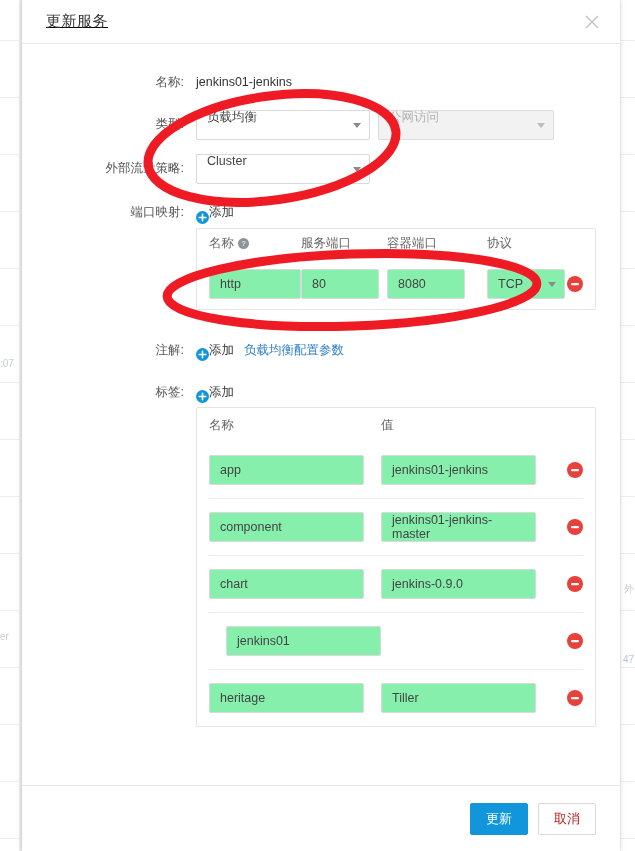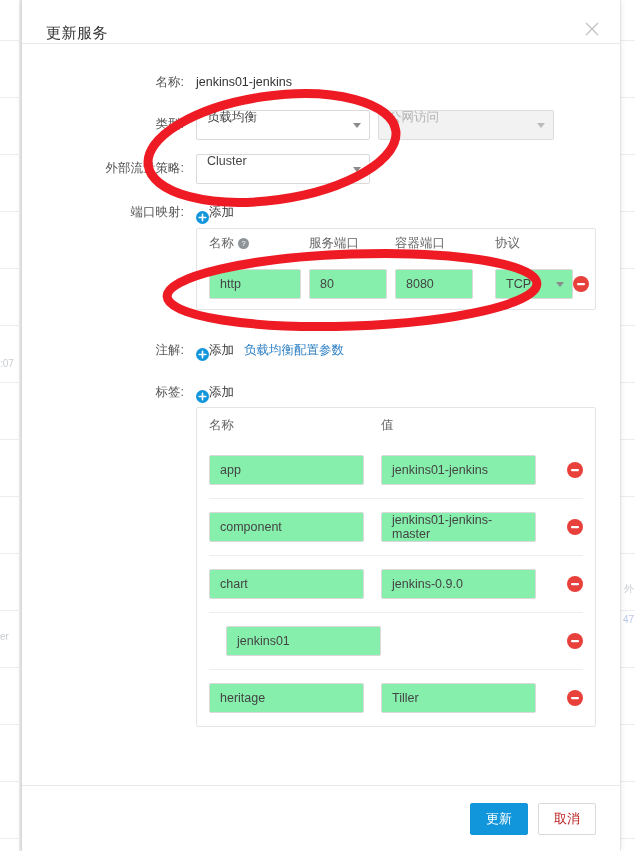--- a/index.html
+++ b/index.html
@@ -37,21 +37,21 @@
   
   #modal {
     position: absolute; left: 22px; top: 0; width: 598px; height: 851px;
     background: #ffffff;
     box-shadow: 0 0 6px rgba(0,0,0,.12);
     display: flex; flex-direction: column;
   }
   #modal-header {
     height: 44px; flex: 0 0 44px;
     border-bottom: 1px solid #e8e8e8;
-    display: flex; align-items: flex-end; padding: 0 14px 0 24px;
+    display: flex; align-items: center; padding: 0 14px 0 24px; text-decoration: underline;
   }
   #modal-title { font-size: 15px; color: #333; letter-spacing: .5px; }
   #close-btn {
     margin-left: auto; width: 28px; height: 28px; cursor: pointer;
     display: flex; align-items: center; justify-content: center;
   }
   #close-btn svg { display: block; }
 
   #modal-body {
     flex: 1 1 auto; overflow: hidden; padding: 24px 24px 0 24px;
@@ -113,21 +113,21 @@
   .txt {
     height: 30px; border: 1px solid #d9d9d9; background: #86efac;
     border-radius: 2px; font-size: 12.5px; color: #444;
     display: flex; align-items: center; padding: 0 10px;
   }
   .minus-btn { margin-left: auto; width: 16px; height: 16px; cursor: pointer; flex:0 0 16px;}
   .minus-btn svg { display: block; }
 
   
   #ports-table .col-name { width: 92px; flex: 0 0 92px; }
-  #ports-table .col-sport { width: 78px; flex: 0 0 78px; margin-left: 8px; }
+  #ports-table .col-sport { width: 78px; flex: 0 0 78px; }
   #ports-table .col-cport { width: 78px; flex: 0 0 78px; margin-left: 8px; }
   #ports-table .col-proto { width: 78px; flex: 0 0 78px; margin-left: 22px; position: relative; }
   #ports-table .kv-head .col-name,
   #ports-table .kv-head .col-sport,
   #ports-table .kv-head .col-cport,
   #ports-table .kv-head .col-proto { display: flex; align-items: center; }
   .help-icon { width: 11px; height: 11px; margin-left: 4px; display:block; }
 
   
   #labels-table .col-k { width: 155px; flex: 0 0 155px; }
@@ -197,21 +197,21 @@
       <div class="bg-rule" style="top: 724px; left: auto; right: 0px; width: 15px;"></div>
       <div class="bg-rule" style="top: 781px; left: auto; right: 0px; width: 15px;"></div>
       <div class="bg-rule" style="top: 838px; left: auto; right: 0px; width: 15px;"></div>
     </div>
   <div id="bg-left-frags">
       <div class="bg-frag" style="left: 0px; top: 358px; text-align: center;">:07</div>
       <div class="bg-frag" style="left: 0px; top: 631px;">er</div>
     </div>
   <div id="bg-right-frags">
       <div class="bg-frag" style="right: 1px; top: 582px;">外</div>
-      <div class="bg-frag blue" style="right: 1px; top: 614px;">47</div>
+      <div class="bg-frag blue" style="right: 1px; top: 654px;">47</div>
     </div>
 </div>
 
 <div id="modal">
 
   <div id="modal-header">
     <div id="modal-title">更新服务</div>
     <div id="close-btn">
       <svg width="18" height="18" viewBox="0 0 18 18" aria-hidden="true">
         <path d="M3 3 L15 15 M15 3 L3 15" stroke="#c3c3c3" stroke-width="1.4" fill="none"></path>

